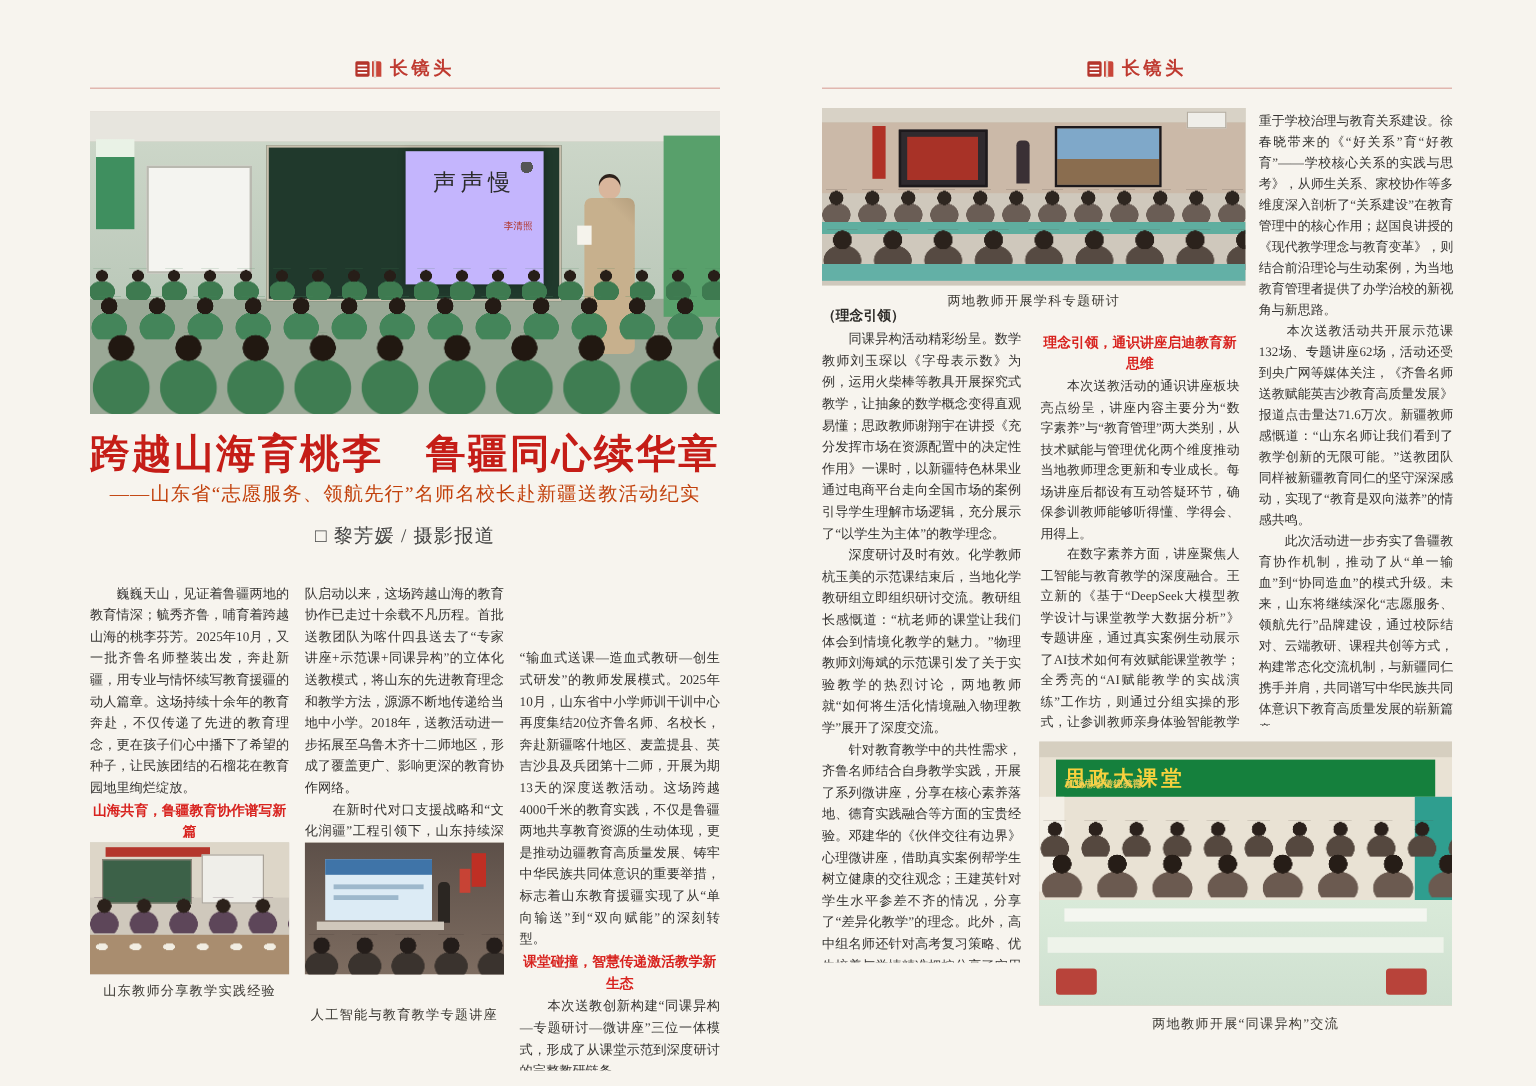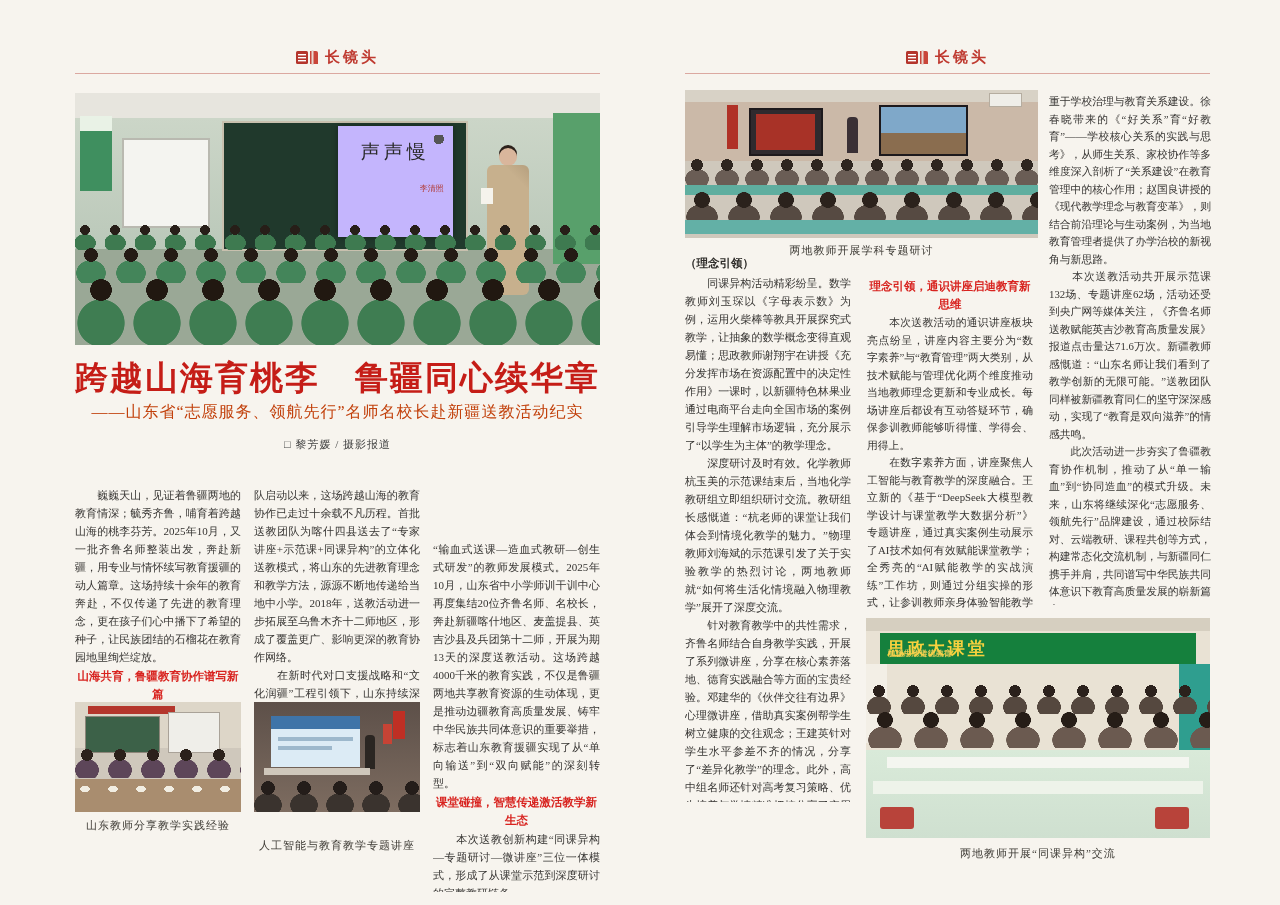--- a/index.html
+++ b/index.html
@@ -12,21 +12,21 @@
   .abs{position:absolute;}
   
   .masthead{display:flex;align-items:center;justify-content:center;gap:7px;
     color:#bf3a30;font-family:"Liberation Sans","DejaVu Sans",sans-serif;
     font-weight:bold;font-size:15px;letter-spacing:3px;}
   .rule{height:1px;background:#dba8a0;}
   
   .headline{font-family:"Liberation Sans","DejaVu Sans",sans-serif;font-weight:900;
     color:#c51d17;font-size:33px;letter-spacing:2px;text-align:center;white-space:nowrap;}
   .subtitle{font-size:16px;color:#c2410c;text-align:center;letter-spacing:1px;white-space:nowrap;}
-  .byline{font-size:11px;color:#444;text-align:center;letter-spacing:1px;}
+  .byline{font-size:16px;color:#444;text-align:center;letter-spacing:1px;}
   
   .bodytext{font-size:11px;line-height:18px;text-align:justify;color:#363432;overflow:hidden;}
   .bodytext p{margin:0;}
   .bodytext.tight{font-size:10.8px;line-height:17.5px;}
   .subhead{color:#d8231f;font-family:"Liberation Sans","DejaVu Sans",sans-serif;
     font-weight:bold;font-size:11.5px;line-height:18px;text-align:center;margin:1px 0;}
   .cont-note{font-size:11.5px;color:#2e2c29;font-weight:bold;}
   .caption{font-size:11px;color:#3d3a34;text-align:center;letter-spacing:1px;}
   
   .photo{position:absolute;overflow:hidden;background:#cfc8bc;}

